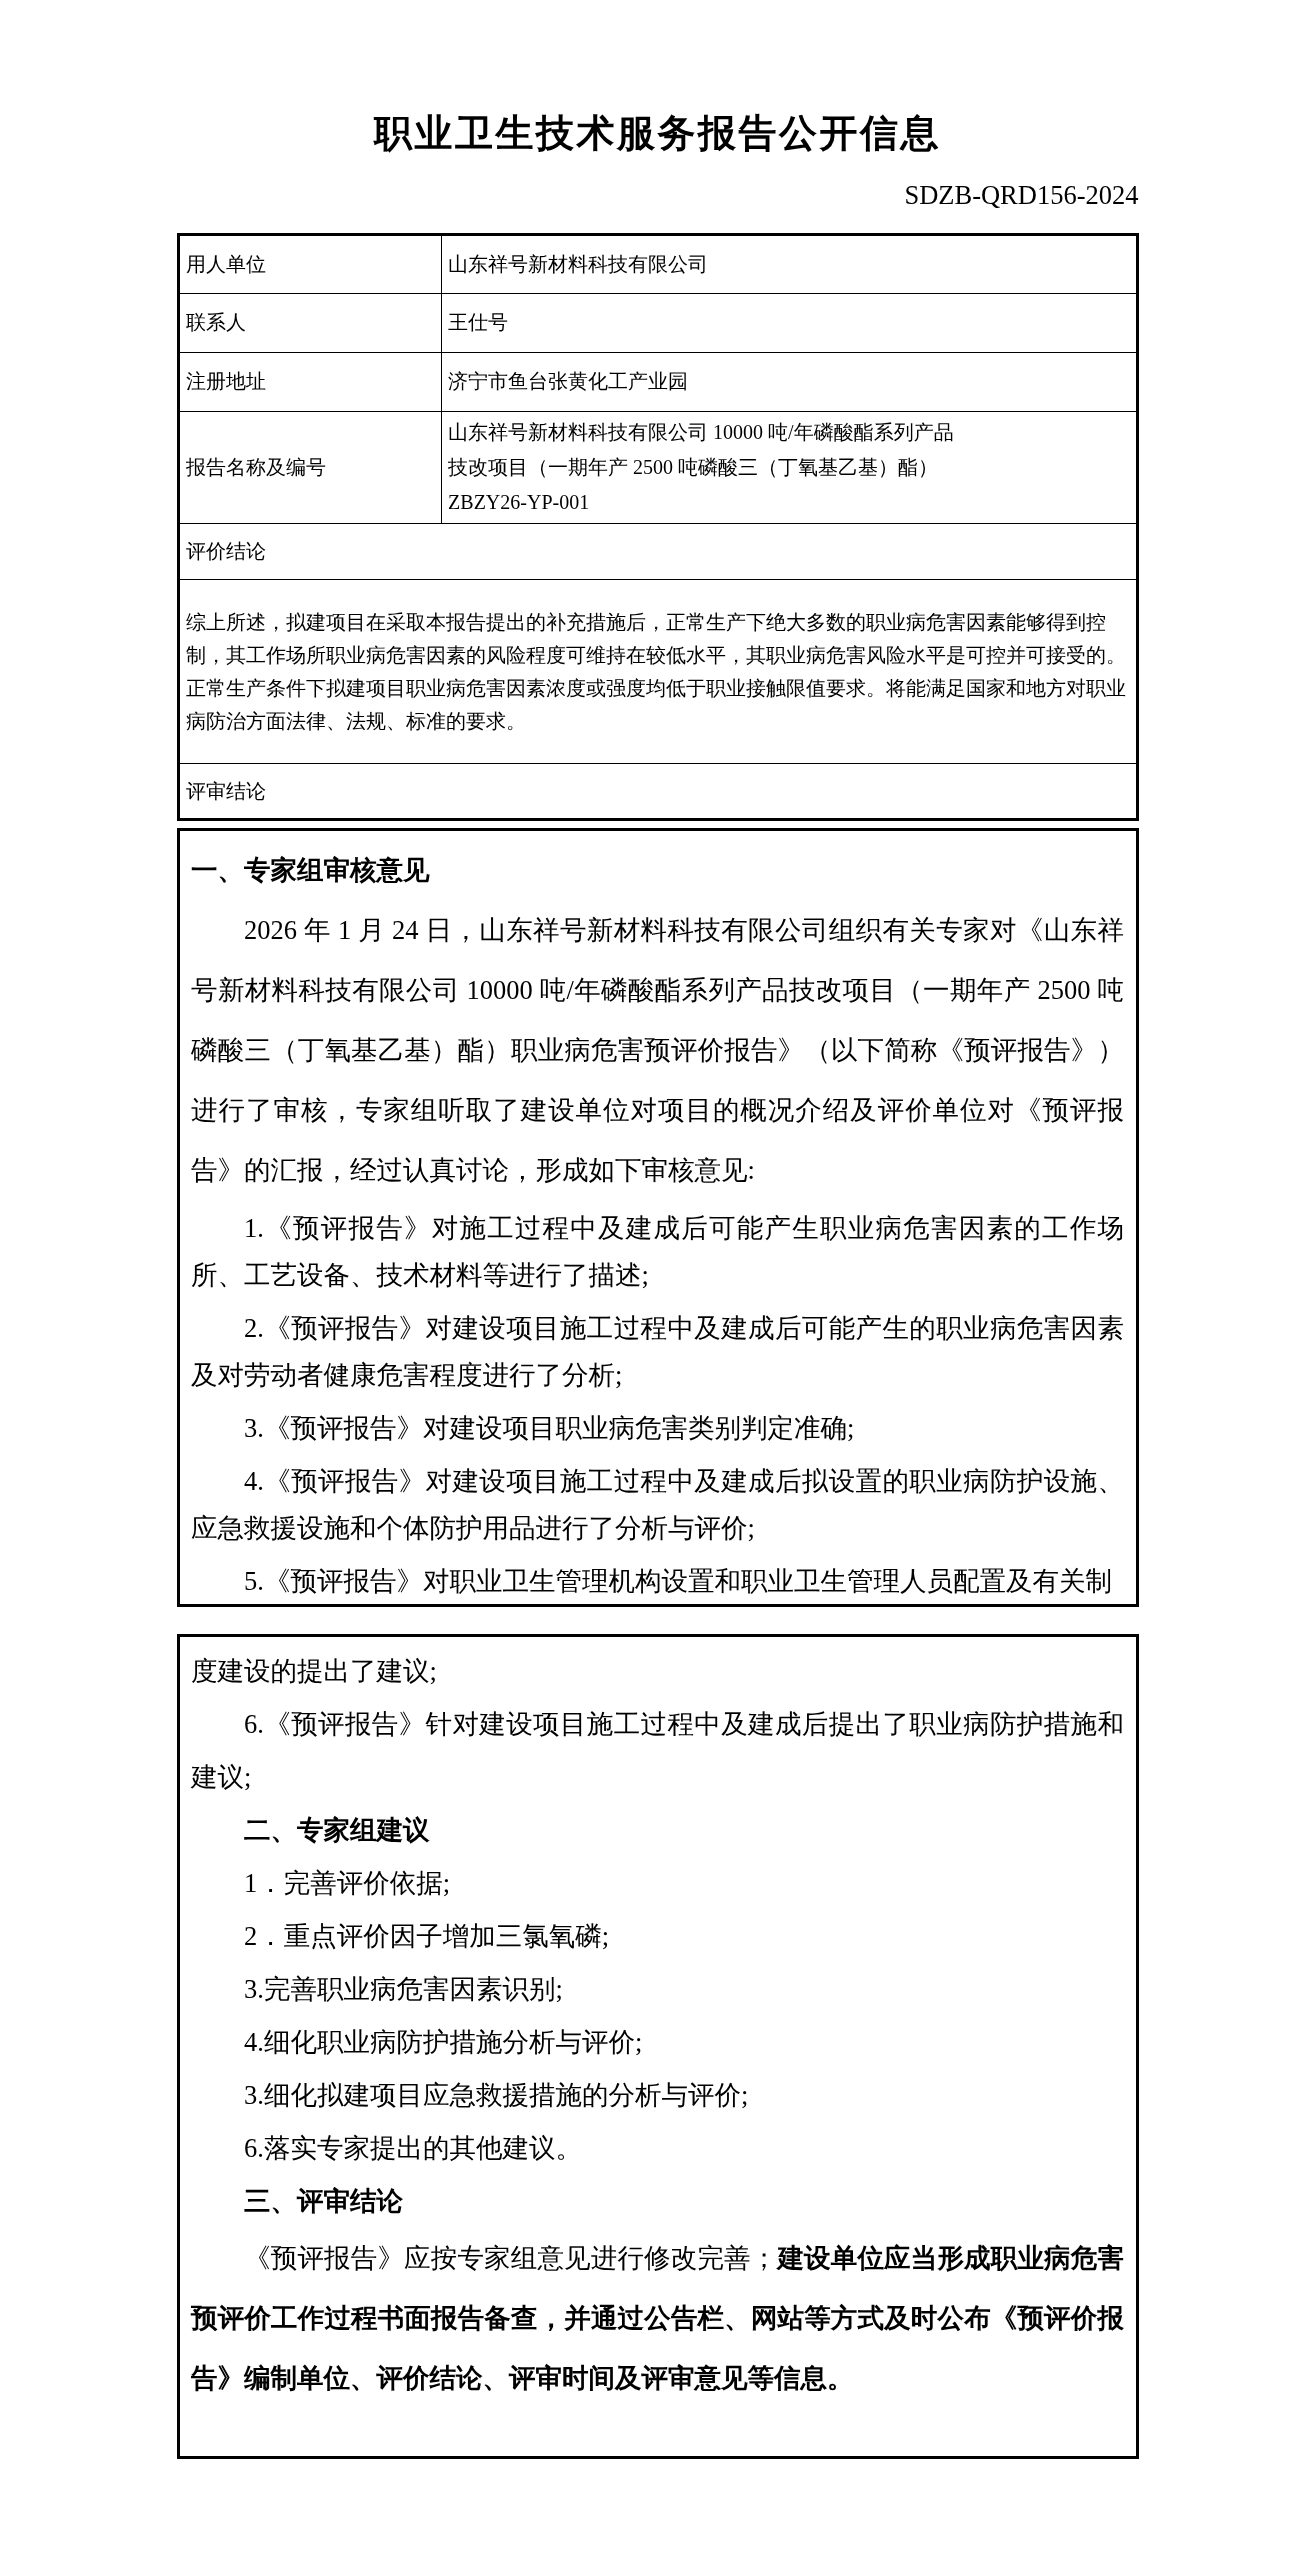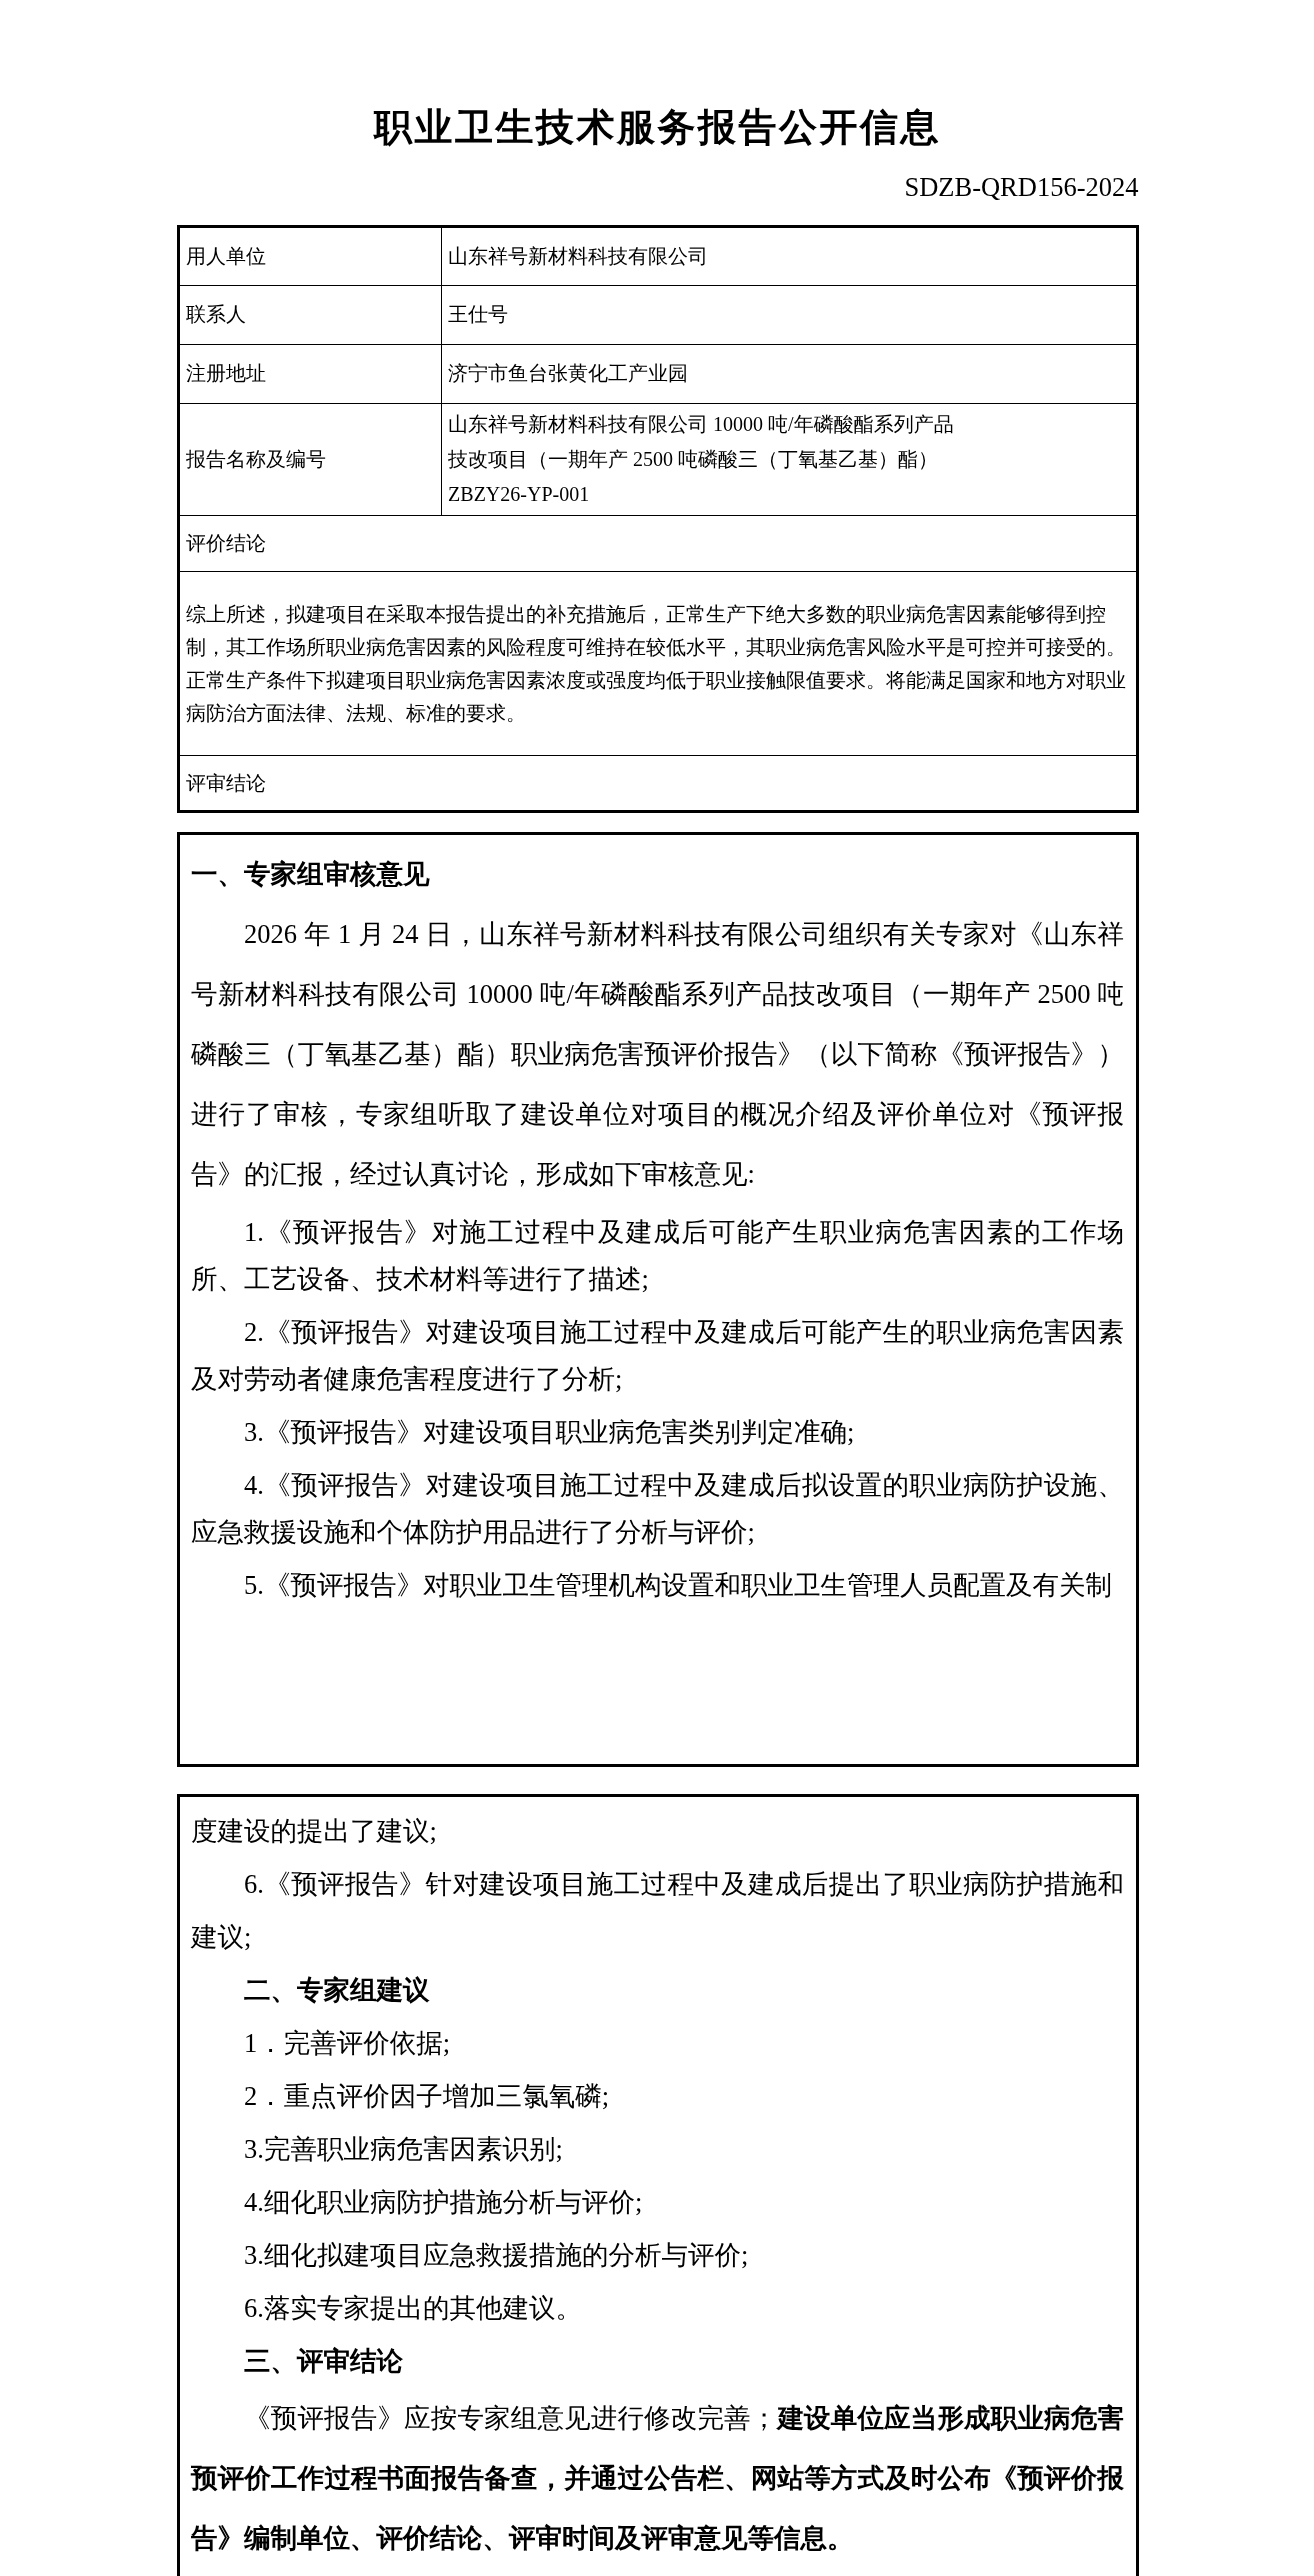--- a/index.html
+++ b/index.html
@@ -5,24 +5,24 @@
   * { box-sizing: border-box; }
   html, body { margin: 0; padding: 0; }
   body {
     width: 1315px; height: 2576px;
     background: #ffffff; color: #000000;
     font-family: "Liberation Serif", "DejaVu Serif", serif;
   }
   .content { width: 962px; margin: 0 auto; }
 
   .doc-title {
-    margin: 0; padding-top: 104px;
+    margin: 8px; padding-top: 104px;
     text-align: center;
     font-size: 38px; font-weight: bold;
-    letter-spacing: 2.5px; line-height: 1.25;
+    letter-spacing: 2.5px; line-height: 1.25; font-family: Liberation Mono, monospace;
   }
   .doc-number {
     margin-top: 20px;
     text-align: right;
     font-size: 26.5px; line-height: 1.2;
   }
 
   table.info-table {
     width: 100%; margin-top: 21.5px;
     border-collapse: collapse; table-layout: fixed;
@@ -46,21 +46,21 @@
     padding: 7.5px 6.6px 3.3px 6.6px; vertical-align: top;
   }
 
   .page-box {
     border: 3.3px solid #000;
     padding: 8.3px 11.6px 0 11.6px;
     font-size: 26.5px;
     overflow: hidden;
   }
   .page-box p { margin: 0; text-align: justify; text-justify: inter-character; }
-  .box2 { margin-top: 19px;  height: 935px; }
+  .box2 { margin-top: 7px;  height: 779px; }
   .box3 { margin-top: 26.5px; height: 825px; }
 
   .box2 .lead { line-height: 60px; }
   .box2 .item { line-height: 47px; margin-top: 5.8px; }
   .box3 p     { line-height: 53px; }
   .box3 .conclusion { line-height: 60px; }
 
   .indent { text-indent: 2em; }
   .sec-heading { font-weight: bold; }
   .bold { font-weight: bold; }

